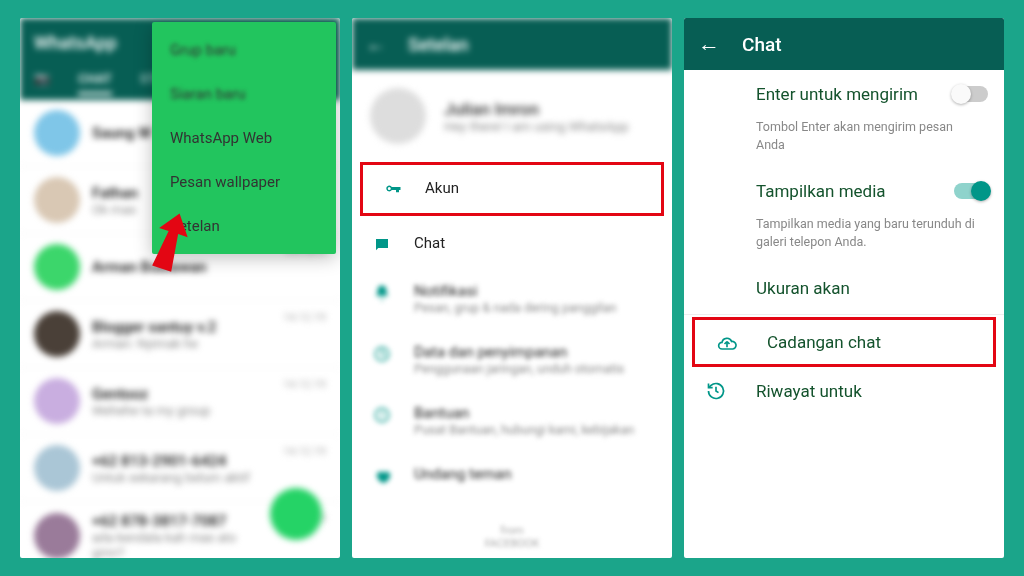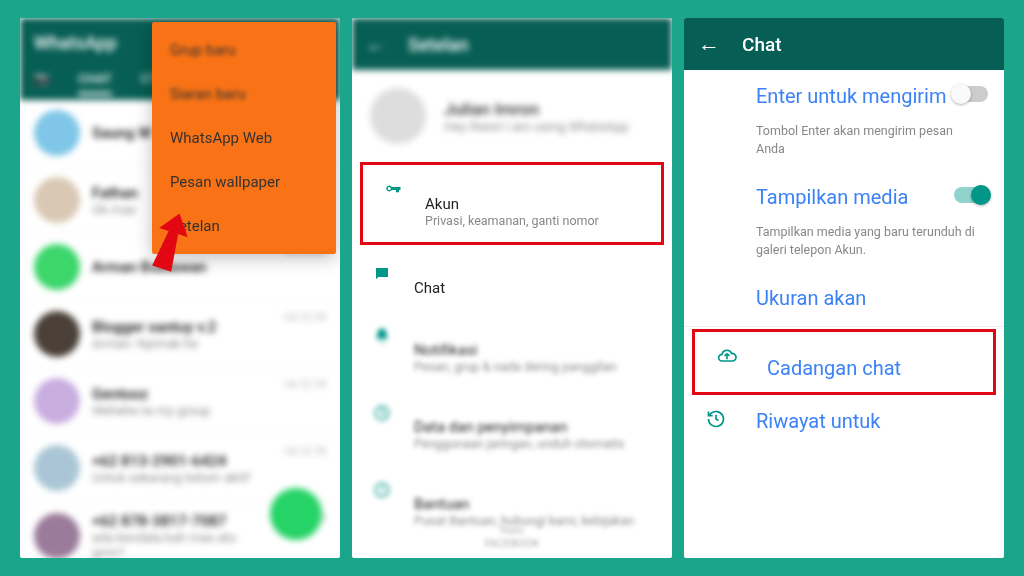--- a/index.html
+++ b/index.html
@@ -39,21 +39,21 @@
   .avatar { width: 46px; height: 46px; border-radius: 50%; background: #ccc; flex-shrink: 0; }
   .chat-text { flex: 1; }
   .chat-name { font-weight: 600; color: #222; font-size: 15px; }
   .chat-msg { color: #888; font-size: 13px; }
   .chat-time { color: #aaa; font-size: 11px; align-self: flex-start; }
 
   .menu-popup {
     position: absolute;
     top: 4px; right: 4px;
     width: 184px;
-    background: #f97316;
+    background: #22c55e;
     box-shadow: 0 4px 18px rgba(0,0,0,.25);
     border-radius: 2px;
     z-index: 5;
     padding: 6px 0;
   }
   .menu-item {
     padding: 13px 18px;
     font-size: 15px;
     color: #333;
     cursor: pointer;
@@ -92,21 +92,21 @@
   .profile-text .name { font-size: 17px; font-weight: 500; color: #333; }
   .profile-text .sub { font-size: 13px; color: #888; }
 
   .settings-row {
     display: flex;
     align-items: flex-start;
     gap: 22px;
     padding: 14px 20px;
   }
   .settings-row .ico { width: 20px; color: #009688; font-size: 18px; display:flex; align-items:center; justify-content:center; margin-top:2px; flex-shrink:0; }
-  .settings-row .txt .t { font-size: 15px; color: #222; margin-top: 16px; }
+  .settings-row .txt .t { font-size: 15px; color: #222; }
   .settings-row .txt .s { font-size: 12.5px; color: #888; }
   .settings-row.blurred { filter: blur(2.5px); }
   .hl-box { border: 3px solid #e30613; margin: 0 8px 4px 8px; }
   .p2-footer { text-align:center; font-size:11px; color:#aaa; filter: blur(2px); position:absolute; bottom:8px; width:100%; }
 
   
   .p3-header {
     background: #075e54;
     color: #fff;
     height: 52px;
@@ -119,34 +119,34 @@
   .p3-header .title { font-size: 19px; font-weight: 500; }
   .p3-item {
     padding: 14px 20px 14px 72px;
     position: relative;
   }
   .p3-item .ico {
     position: absolute; left: 22px; top: 14px;
     width: 22px; height: 22px;
     color: #009688;
   }
-  .p3-item .t { font-size: 20px; color: #3b82f6; }
+  .p3-item .t { font-size: 17px; color: #14532d; }
   .p3-item .s { font-size: 12.5px; color: #888; line-height: 1.4; margin-top:14px; }
   .toggle {
     position: absolute; right: 16px; top: 16px;
     width: 34px; height: 16px;
     border-radius: 8px;
   }
   .toggle.off { background: #ccc; }
   .toggle.off::after { content:''; position:absolute; left:-3px; top:-2px; width:20px; height:20px; background:#fafafa; border-radius:50%; box-shadow:0 1px 3px rgba(0,0,0,.3); }
   .toggle.on { background: #8fd3cc; }
   .toggle.on::after { content:''; position:absolute; right:-3px; top:-2px; width:20px; height:20px; background:#009688; border-radius:50%; box-shadow:0 1px 3px rgba(0,0,0,.3); }
   .divider { border-top: 1px solid #eee; margin: 2px 0; }
   .p3 .hl-box { margin: 0 8px; padding: 0; }
-  .p3 .hl-box .p3-item { padding-top:24px; padding-bottom:12px; }
+  .p3 .hl-box .p3-item { padding-top:12px; padding-bottom:12px; }
 
   svg { display:block; }
 </style>
 </head>
 <body>
 
 <div class="panel p1">
   <div class="p1-header">
     <div class="p1-title">WhatsApp</div>
     <div class="p1-tabs">
@@ -246,21 +246,20 @@
 
   <div class="hl-box">
     <div class="settings-row">
       <div class="ico">
           <svg width="18" height="18" viewBox="0 0 24 24" fill="#009688">
             <path d="M7 14a4 4 0 1 1 3.46-6H22v4h-2v3h-4v-3h-5.54A4 4 0 0 1 7 14zm0-2a2 2 0 1 0 0-4 2 2 0 0 0 0 4z"></path>
           </svg>
         </div>
       <div class="txt">
           <div class="t">Akun</div>
-          <div class="s">Privasi, keamanan, ganti nomor</div>
         </div>
     </div>
   </div>
 
   <div class="settings-row">
     <div class="ico">
         <svg width="18" height="18" viewBox="0 0 24 24" fill="#009688">
           <path d="M4 4h16v12H7l-3 3V4z"></path>
         </svg>
       </div>
@@ -325,21 +324,21 @@
     <span class="title">Chat</span>
   </div>
 
   <div class="p3-item">
     <div class="t">Enter untuk mengirim</div>
     <div class="s">Tombol Enter akan mengirim pesan Anda</div>
     <div class="toggle off"></div>
   </div>
   <div class="p3-item">
     <div class="t">Tampilkan media</div>
-    <div class="s">Tampilkan media yang baru terunduh di galeri telepon Akun.</div>
+    <div class="s">Tampilkan media yang baru terunduh di galeri telepon Anda.</div>
     <div class="toggle on"></div>
   </div>
   <div class="p3-item">
     <div class="t">Ukuran akan</div>
   </div>
 
   <div class="divider"></div>
 
 
   <div class="hl-box">

